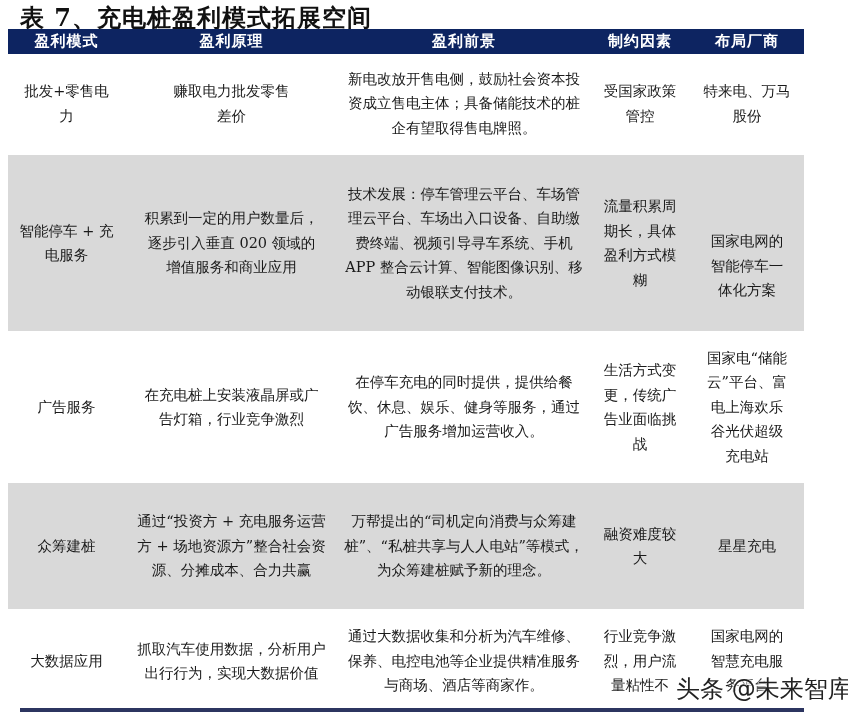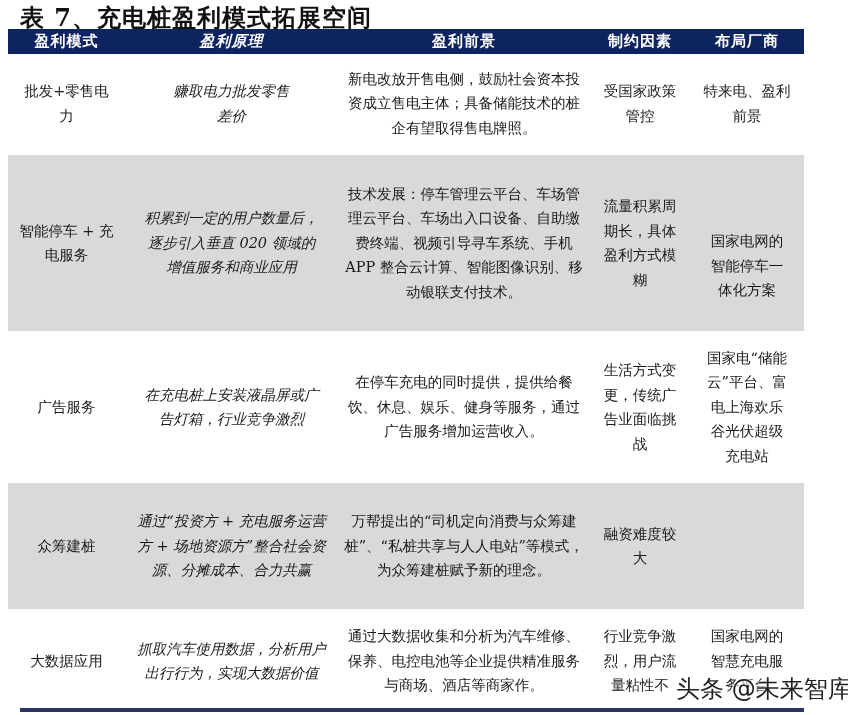--- a/index.html
+++ b/index.html
@@ -16,21 +16,21 @@
     }
     .table {
       position: absolute; left: 8px; top: 29px; width: 796px;
     }
     .hdr {
       display: flex; height: 25px; background: #0d2461; color: #ffffff;
       font-size: 15px; font-weight: bold; align-items: center;
     }
     .hdr div { text-align: center; letter-spacing: 1px; }
     .c1 { width: 117px; }
-    .c2 { width: 213px; font-style: italic; }
+    .c2 { width: 213px; }
     .c3 { width: 252px; }
     .c4 { width: 100px; }
     .c5 { width: 114px; }
     .row {
       display: flex; align-items: center;
       font-size: 14.5px; line-height: 24.5px;
       border-bottom: 2px solid #ffffff;
     }
     .row.grey { background: #d9d9d9; }
     .row > div {
@@ -73,21 +73,21 @@
     <div class="c2">
         <span style="padding:0 40px;text-align:center;">赚取电力批发零售差价</span>
       </div>
     <div class="c3">
         <span>新电改放开售电侧，鼓励社会资本投资成立售电主体；具备储能技术的桩企有望取得售电牌照。</span>
       </div>
     <div class="c4">
         <span style="padding:0 6px;">受国家政策管控</span>
       </div>
     <div class="c5">
-        <span style="padding:0 10px;">特来电、盈利前景</span>
+        <span style="padding:0 10px;">特来电、万马股份</span>
       </div>
   </div>
 
   <div class="row grey" style="height:176px;">
     <div class="c1">
         <span style="padding:0 8px;">智能停车 + 充电服务</span>
       </div>
     <div class="c2">
         <span style="padding:0 14px;">积累到一定的用户数量后，逐步引入垂直 020 领域的增值服务和商业应用</span>
       </div>
@@ -126,20 +126,23 @@
       </div>
     <div class="c2">
         <span style="padding:0 8px;">通过“投资方 + 充电服务运营方 + 场地资源方”整合社会资源、分摊成本、合力共赢</span>
       </div>
     <div class="c3">
         <span>万帮提出的“司机定向消费与众筹建桩”、“私桩共享与人人电站”等模式，为众筹建桩赋予新的理念。</span>
       </div>
     <div class="c4">
         <span style="padding:0 8px;">融资难度较大</span>
       </div>
+    <div class="c5">
+        <span>星星充电</span>
+      </div>
   </div>
 
   <div class="row" style="height:100px; border-bottom:none;">
     <div class="c1">
         <span>大数据应用</span>
       </div>
     <div class="c2">
         <span style="padding:0 8px;">抓取汽车使用数据，分析用户出行行为，实现大数据价值</span>
       </div>
     <div class="c3">

